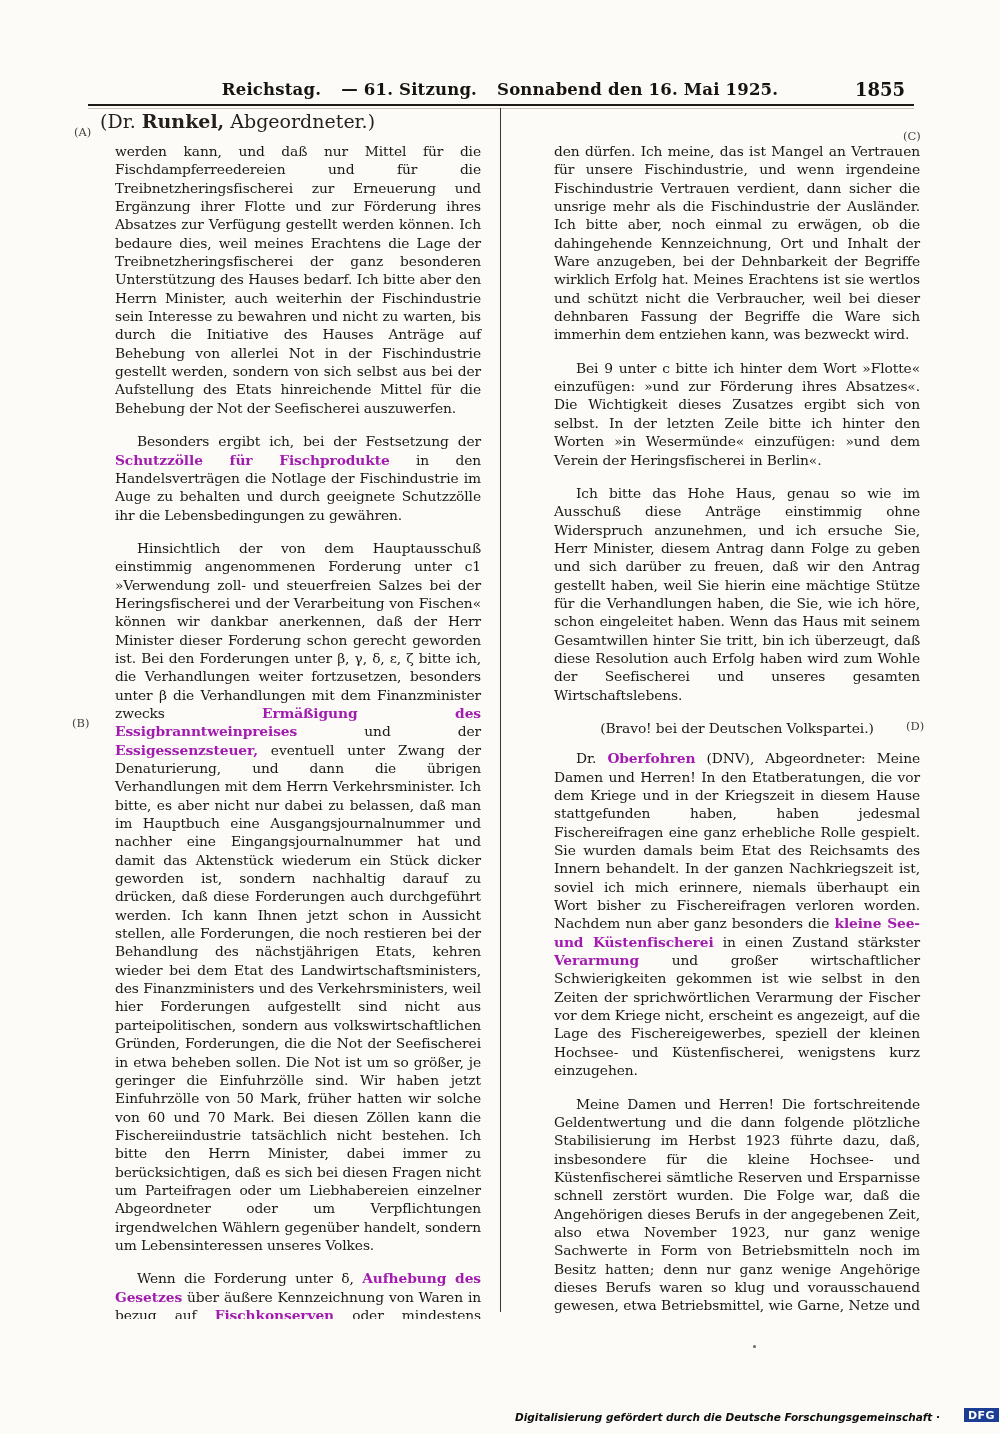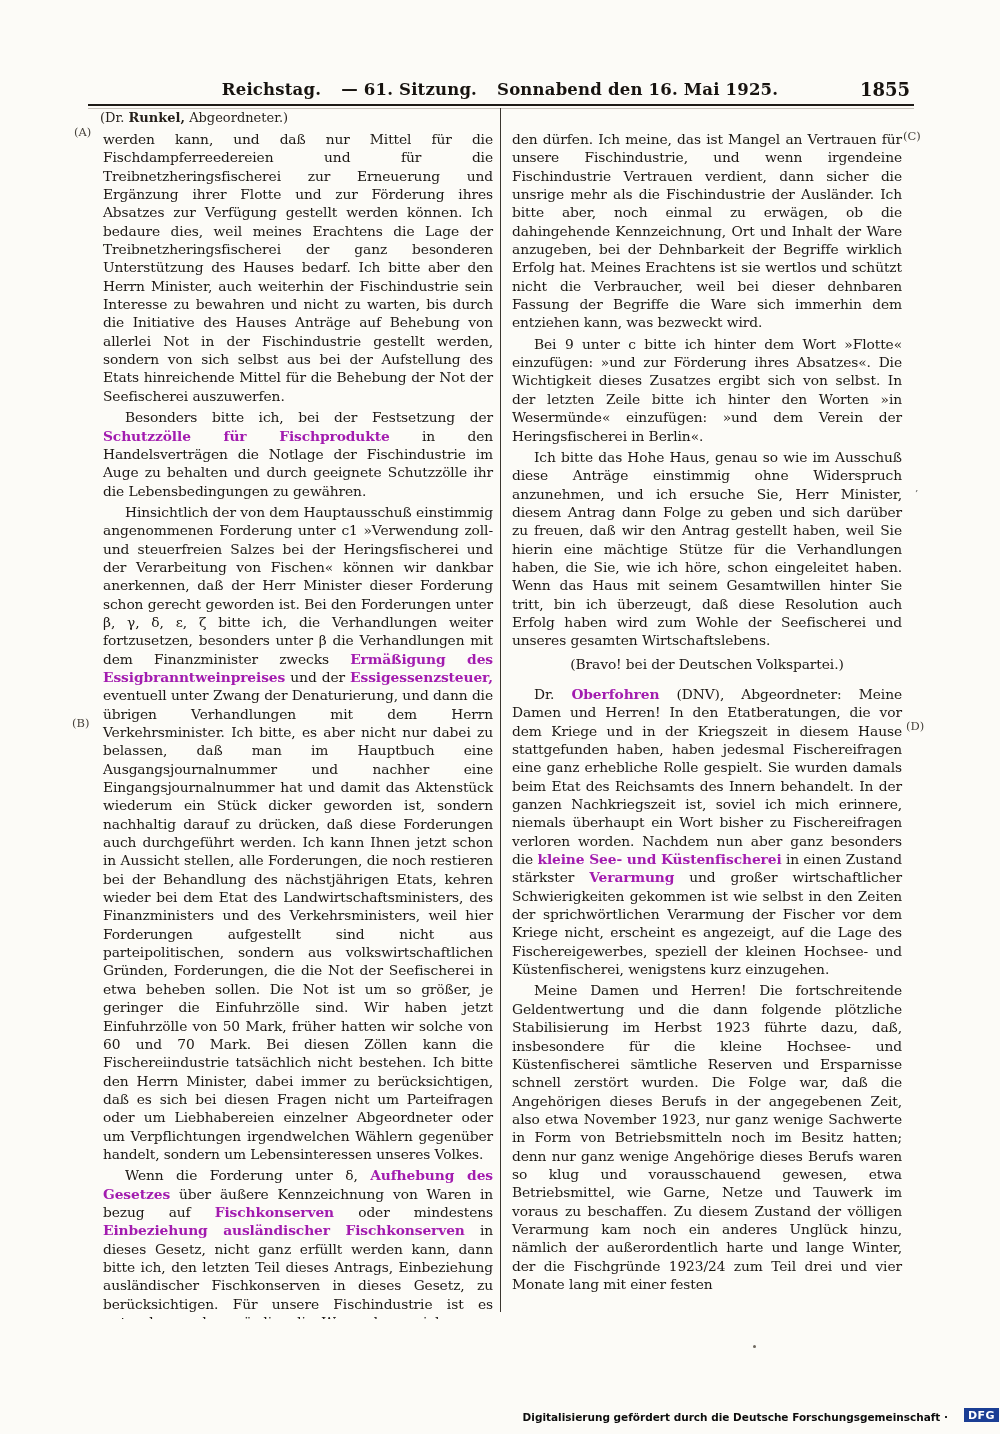--- a/index.html
+++ b/index.html
@@ -9,43 +9,43 @@
     margin:0 auto;
     background:#fcfbf7;
     overflow:hidden;
     font-family:"DejaVu Serif","Liberation Serif",serif;
     color:#1b1713;
   }
   
   .header{position:absolute;top:80px;left:88px;width:824px;height:22px;text-align:center;
     font-size:16.5px;font-weight:bold;color:#17130f;letter-spacing:.2px;white-space:nowrap;}
   .header .seg{margin:0 7px;}
-  .page-number{position:absolute;top:79px;left:855px;width:60px;text-align:center;
+  .page-number{position:absolute;top:79px;left:855px;width:60px;text-align:left;
     font-size:18px;font-weight:bold;color:#17130f;}
   .header-rule{position:absolute;top:104px;left:88px;width:826px;height:2px;background:#1d1a16;}
   .header-rule2{position:absolute;top:108px;left:88px;width:826px;height:1px;background:#9a948a;opacity:.55;}
   
-  .speaker-note{position:absolute;top:110px;left:100px;font-size:13px;color:#241f1a;white-space:nowrap;}
+  .speaker-note{position:absolute;top:110px;left:100px;font-size:19px;color:#241f1a;white-space:nowrap;}
   
   .col{position:absolute;top:127px;width:396px;height:1192px;overflow:hidden;
     font-size:13.8px;line-height:18.35px;text-align:justify;letter-spacing:-0.1px;}
   .col-left{left:100px;}
-  .col-right{left:509px;}
-  .col p{margin:3px;text-indent:22px;}
+  .col-right{left:539px;}
+  .col p{margin:15px;text-indent:22px;}
   .col p.noindent{text-indent:0;}
   .col p.center{text-align:center;text-indent:0;margin:5px 0 6px 0;}
   .col p.gap{margin-top:12px;}
   .col b{font-weight:bold;color:#a21caf;}
   .column-divider{position:absolute;top:108px;left:500px;width:1px;height:1204px;background:#3a352e;}
   
   .margin-marker{position:absolute;font-size:11.5px;color:#46413a;font-family:"DejaVu Serif",serif;}
   
-  .footer-text{position:absolute;top:1411px;right:52px;
+  .footer-text{position:absolute;top:1411px;right:60px;
     font-family:"DejaVu Sans","Liberation Sans",sans-serif;
-    font-size:10.5px;font-weight:bold;color:#0d0d0d;white-space:nowrap;}
+    font-size:10.5px;font-weight:bold;color:#0d0d0d;white-space:nowrap;font-style:italic;}
   .dfg-logo{position:absolute;top:1408px;left:964px;width:35px;height:14px;
     display:flex;align-items:center;justify-content:center;
     font-family:"DejaVu Sans","Liberation Sans",sans-serif;
     font-size:11px;font-weight:bold;color:#ffffff;letter-spacing:.5px;}
   
   .speck1{position:absolute;top:1345px;left:753px;width:3px;height:3px;border-radius:50%;background:#6d675e;}
   .mark-c2{position:absolute;top:488px;left:915px;font-size:10px;color:#555;}
 </style>
 </head>
 <body>
@@ -58,21 +58,21 @@
     <span class="seg">Sonnabend den 16. Mai 1925.</span>
   </div>
   <div class="page-number">1855</div>
   <div class="header-rule"></div>
   <div class="header-rule2"></div>
 
   <div class="speaker-note"><span>(Dr. </span><b>Runkel,</b><span> Abgeordneter.)</span></div>
 
   <div class="col col-left">
       <p class="noindent"><span>werden kann, und daß nur Mittel für die Fischdampferreedereien und für die Treibnetzheringsfischerei zur Erneuerung und Ergänzung ihrer Flotte und zur Förderung ihres Absatzes zur Verfügung gestellt werden können. Ich bedaure dies, weil meines Erachtens die Lage der Treibnetzheringsfischerei der ganz besonderen Unterstützung des Hauses bedarf. Ich bitte aber den Herrn Minister, auch weiterhin der Fischindustrie sein Interesse zu bewahren und nicht zu warten, bis durch die Initiative des Hauses Anträge auf Behebung von allerlei Not in der Fischindustrie gestellt werden, sondern von sich selbst aus bei der Aufstellung des Etats hinreichende Mittel für die Behebung der Not der Seefischerei auszuwerfen.</span></p>
-      <p class="indent"><span>Besonders bitte ich, bei der Festsetzung der </span><b>Schutzzölle für Fischprodukte</b><span> in den Handelsverträgen die Notlage der Fischindustrie im Auge zu behalten und durch geeignete Schutzzölle ihr die Lebensbedingungen zu gewähren.</span></p>
+      <p class="indent"><span>Besonders ergibt ich, bei der Festsetzung der </span><b>Schutzzölle für Fischprodukte</b><span> in den Handelsverträgen die Notlage der Fischindustrie im Auge zu behalten und durch geeignete Schutzzölle ihr die Lebensbedingungen zu gewähren.</span></p>
       <p class="indent"><span>Hinsichtlich der von dem Hauptausschuß einstimmig angenommenen Forderung unter c1 »Verwendung zoll- und steuerfreien Salzes bei der Heringsfischerei und der Verarbeitung von Fischen« können wir dankbar anerkennen, daß der Herr Minister dieser Forderung schon gerecht geworden ist. Bei den Forderungen unter β, γ, δ, ε, ζ bitte ich, die Verhandlungen weiter fortzusetzen, besonders unter β die Verhandlungen mit dem Finanzminister zwecks </span><b>Ermäßigung des Essigbranntweinpreises</b><span> und der </span><b>Essigessenzsteuer,</b><span> eventuell unter Zwang der Denaturierung, und dann die übrigen Verhandlungen mit dem Herrn Verkehrsminister. Ich bitte, es aber nicht nur dabei zu belassen, daß man im Hauptbuch eine Ausgangsjournalnummer und nachher eine Eingangsjournalnummer hat und damit das Aktenstück wiederum ein Stück dicker geworden ist, sondern nachhaltig darauf zu drücken, daß diese Forderungen auch durchgeführt werden. Ich kann Ihnen jetzt schon in Aussicht stellen, alle Forderungen, die noch restieren bei der Behandlung des nächstjährigen Etats, kehren wieder bei dem Etat des Landwirtschaftsministers, des Finanzministers und des Verkehrsministers, weil hier Forderungen aufgestellt sind nicht aus parteipolitischen, sondern aus volkswirtschaftlichen Gründen, Forderungen, die die Not der Seefischerei in etwa beheben sollen. Die Not ist um so größer, je geringer die Einfuhrzölle sind. Wir haben jetzt Einfuhrzölle von 50 Mark, früher hatten wir solche von 60 und 70 Mark. Bei diesen Zöllen kann die Fischereiindustrie tatsächlich nicht bestehen. Ich bitte den Herrn Minister, dabei immer zu berücksichtigen, daß es sich bei diesen Fragen nicht um Parteifragen oder um Liebhabereien einzelner Abgeordneter oder um Verpflichtungen irgendwelchen Wählern gegenüber handelt, sondern um Lebensinteressen unseres Volkes.</span></p>
       <p class="indent"><span>Wenn die Forderung unter δ, </span><b>Aufhebung des Gesetzes</b><span> über äußere Kennzeichnung von Waren in bezug auf </span><b>Fischkonserven</b><span> oder mindestens </span><b>Einbeziehung ausländischer Fischkonserven</b><span> in dieses Gesetz, nicht ganz erfüllt werden kann, dann bitte ich, den letzten Teil dieses Antrags, Einbeziehung ausländischer Fischkonserven in dieses Gesetz, zu berücksichtigen. Für unsere Fischindustrie ist es untragbar und unwürdig, die Waren kennzeichnen zu müssen, während die ausländischen Waren ohne jegliche Kennzeichen eingeführt wer-</span></p>
     </div>
   <div class="column-divider"></div>
   <div class="col col-right">
       <p class="noindent"><span>den dürfen. Ich meine, das ist Mangel an Vertrauen für unsere Fischindustrie, und wenn irgendeine Fischindustrie Vertrauen verdient, dann sicher die unsrige mehr als die Fischindustrie der Ausländer. Ich bitte aber, noch einmal zu erwägen, ob die dahingehende Kennzeichnung, Ort und Inhalt der Ware anzugeben, bei der Dehnbarkeit der Begriffe wirklich Erfolg hat. Meines Erachtens ist sie wertlos und schützt nicht die Verbraucher, weil bei dieser dehnbaren Fassung der Begriffe die Ware sich immerhin dem entziehen kann, was bezweckt wird.</span></p>
       <p class="indent"><span>Bei 9 unter c bitte ich hinter dem Wort »Flotte« einzufügen: »und zur Förderung ihres Absatzes«. Die Wichtigkeit dieses Zusatzes ergibt sich von selbst. In der letzten Zeile bitte ich hinter den Worten »in Wesermünde« einzufügen: »und dem Verein der Heringsfischerei in Berlin«.</span></p>
       <p class="indent"><span>Ich bitte das Hohe Haus, genau so wie im Ausschuß diese Anträge einstimmig ohne Widerspruch anzunehmen, und ich ersuche Sie, Herr Minister, diesem Antrag dann Folge zu geben und sich darüber zu freuen, daß wir den Antrag gestellt haben, weil Sie hierin eine mächtige Stütze für die Verhandlungen haben, die Sie, wie ich höre, schon eingeleitet haben. Wenn das Haus mit seinem Gesamtwillen hinter Sie tritt, bin ich überzeugt, daß diese Resolution auch Erfolg haben wird zum Wohle der Seefischerei und unseres gesamten Wirtschaftslebens.</span></p>
       <p class="center"><span>(Bravo! bei der Deutschen Volkspartei.)</span></p>
       <p class="indent gap"><span>Dr. </span><b>Oberfohren</b><span> (DNV), Abgeordneter: Meine Damen und Herren! In den Etatberatungen, die vor dem Kriege und in der Kriegszeit in diesem Hause stattgefunden haben, haben jedesmal Fischereifragen eine ganz erhebliche Rolle gespielt. Sie wurden damals beim Etat des Reichsamts des Innern behandelt. In der ganzen Nachkriegszeit ist, soviel ich mich erinnere, niemals überhaupt ein Wort bisher zu Fischereifragen verloren worden. Nachdem nun aber ganz besonders die </span><b>kleine See- und Küstenfischerei</b><span> in einen Zustand stärkster </span><b>Verarmung</b><span> und großer wirtschaftlicher Schwierigkeiten gekommen ist wie selbst in den Zeiten der sprichwörtlichen Verarmung der Fischer vor dem Kriege nicht, erscheint es angezeigt, auf die Lage des Fischereigewerbes, speziell der kleinen Hochsee- und Küstenfischerei, wenigstens kurz einzugehen.</span></p>

